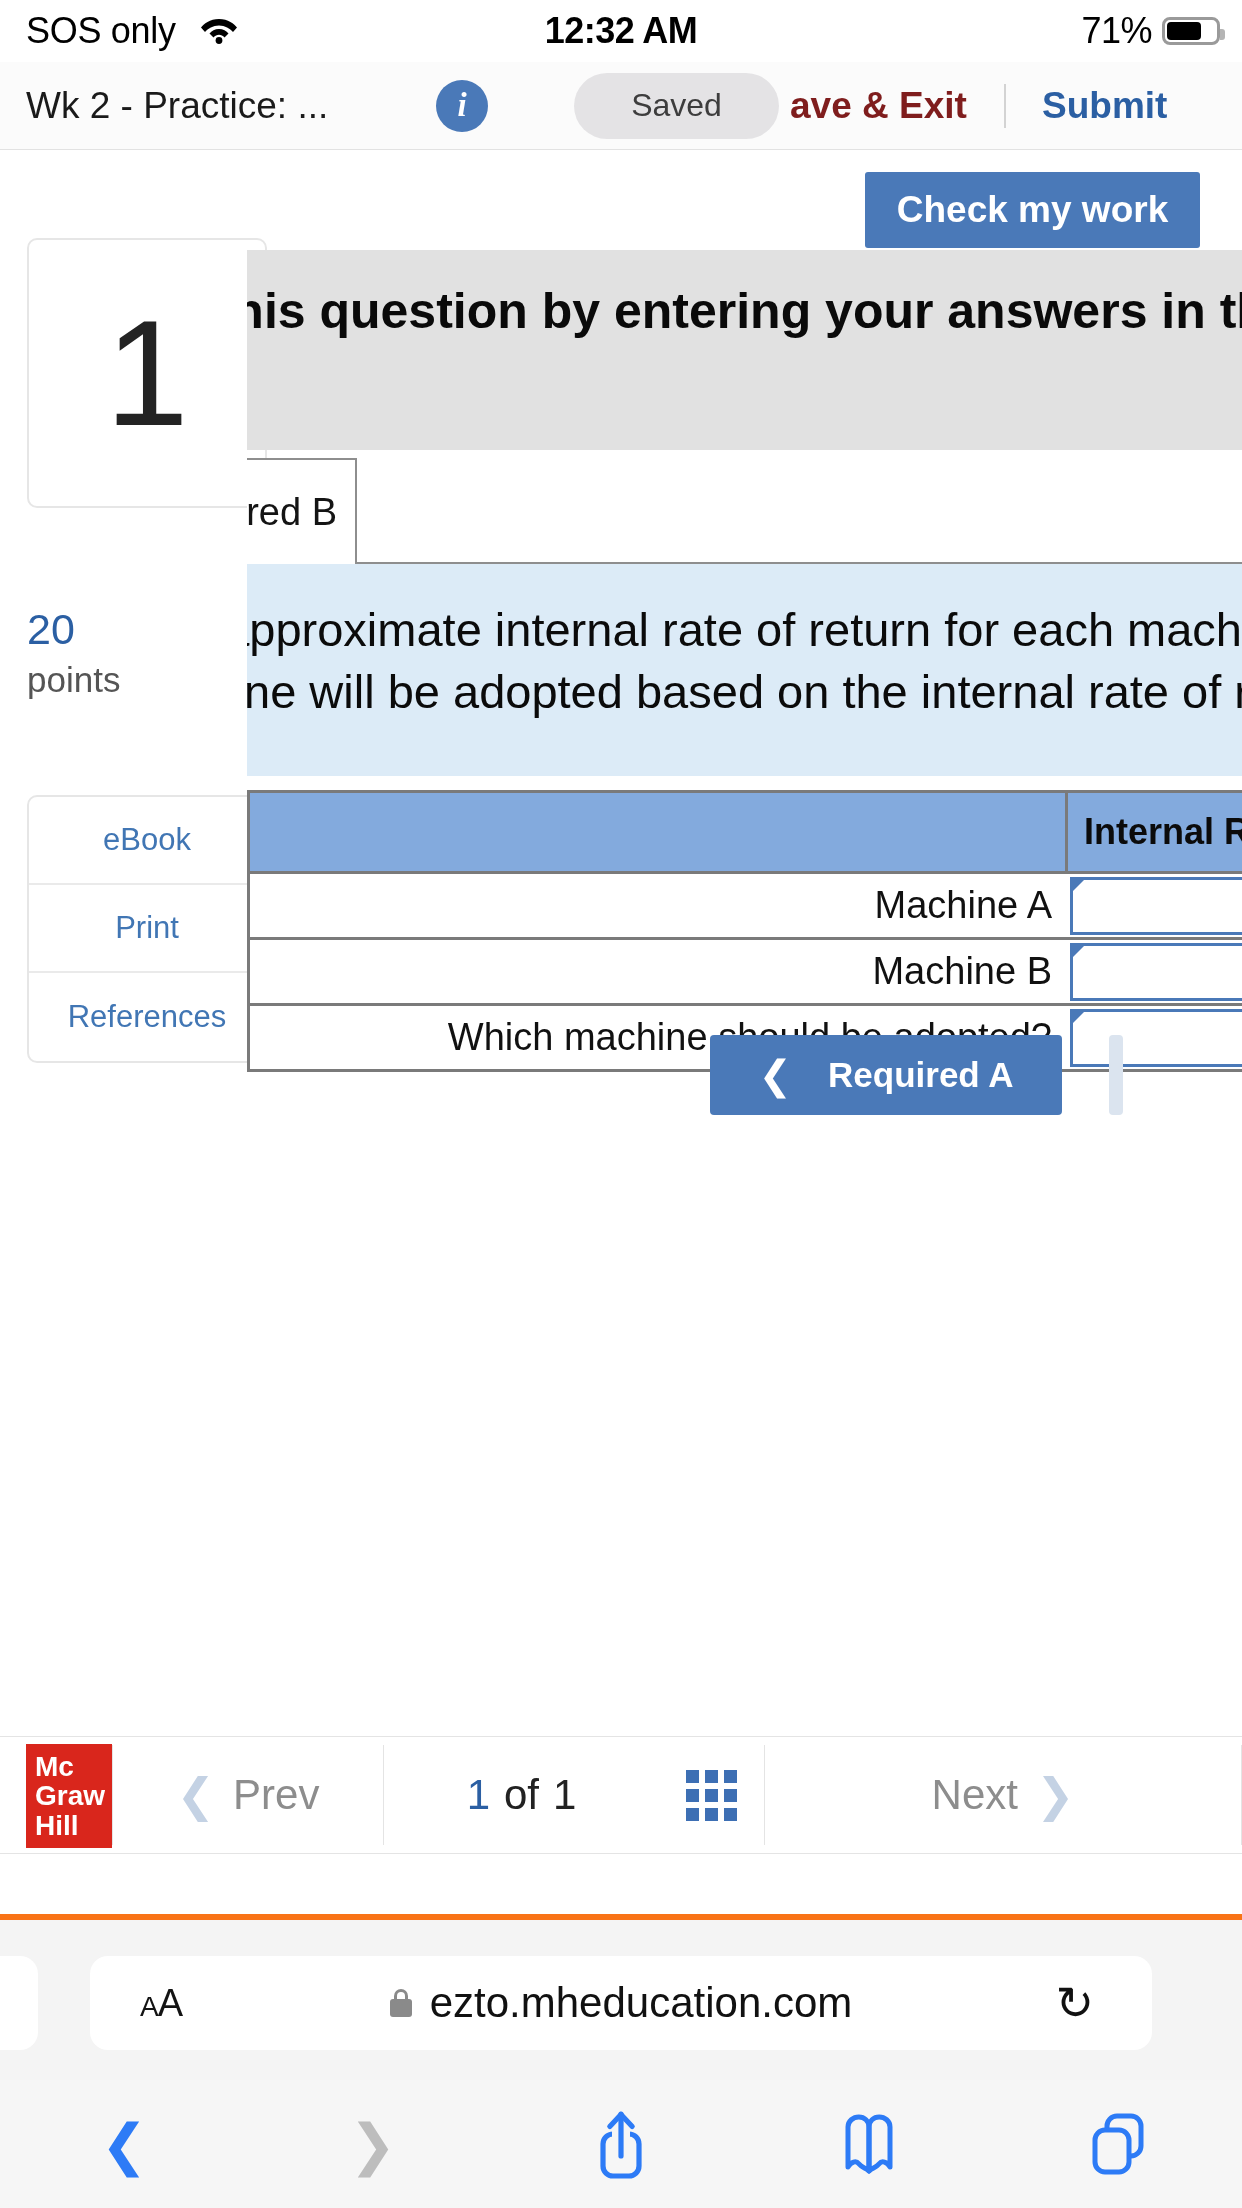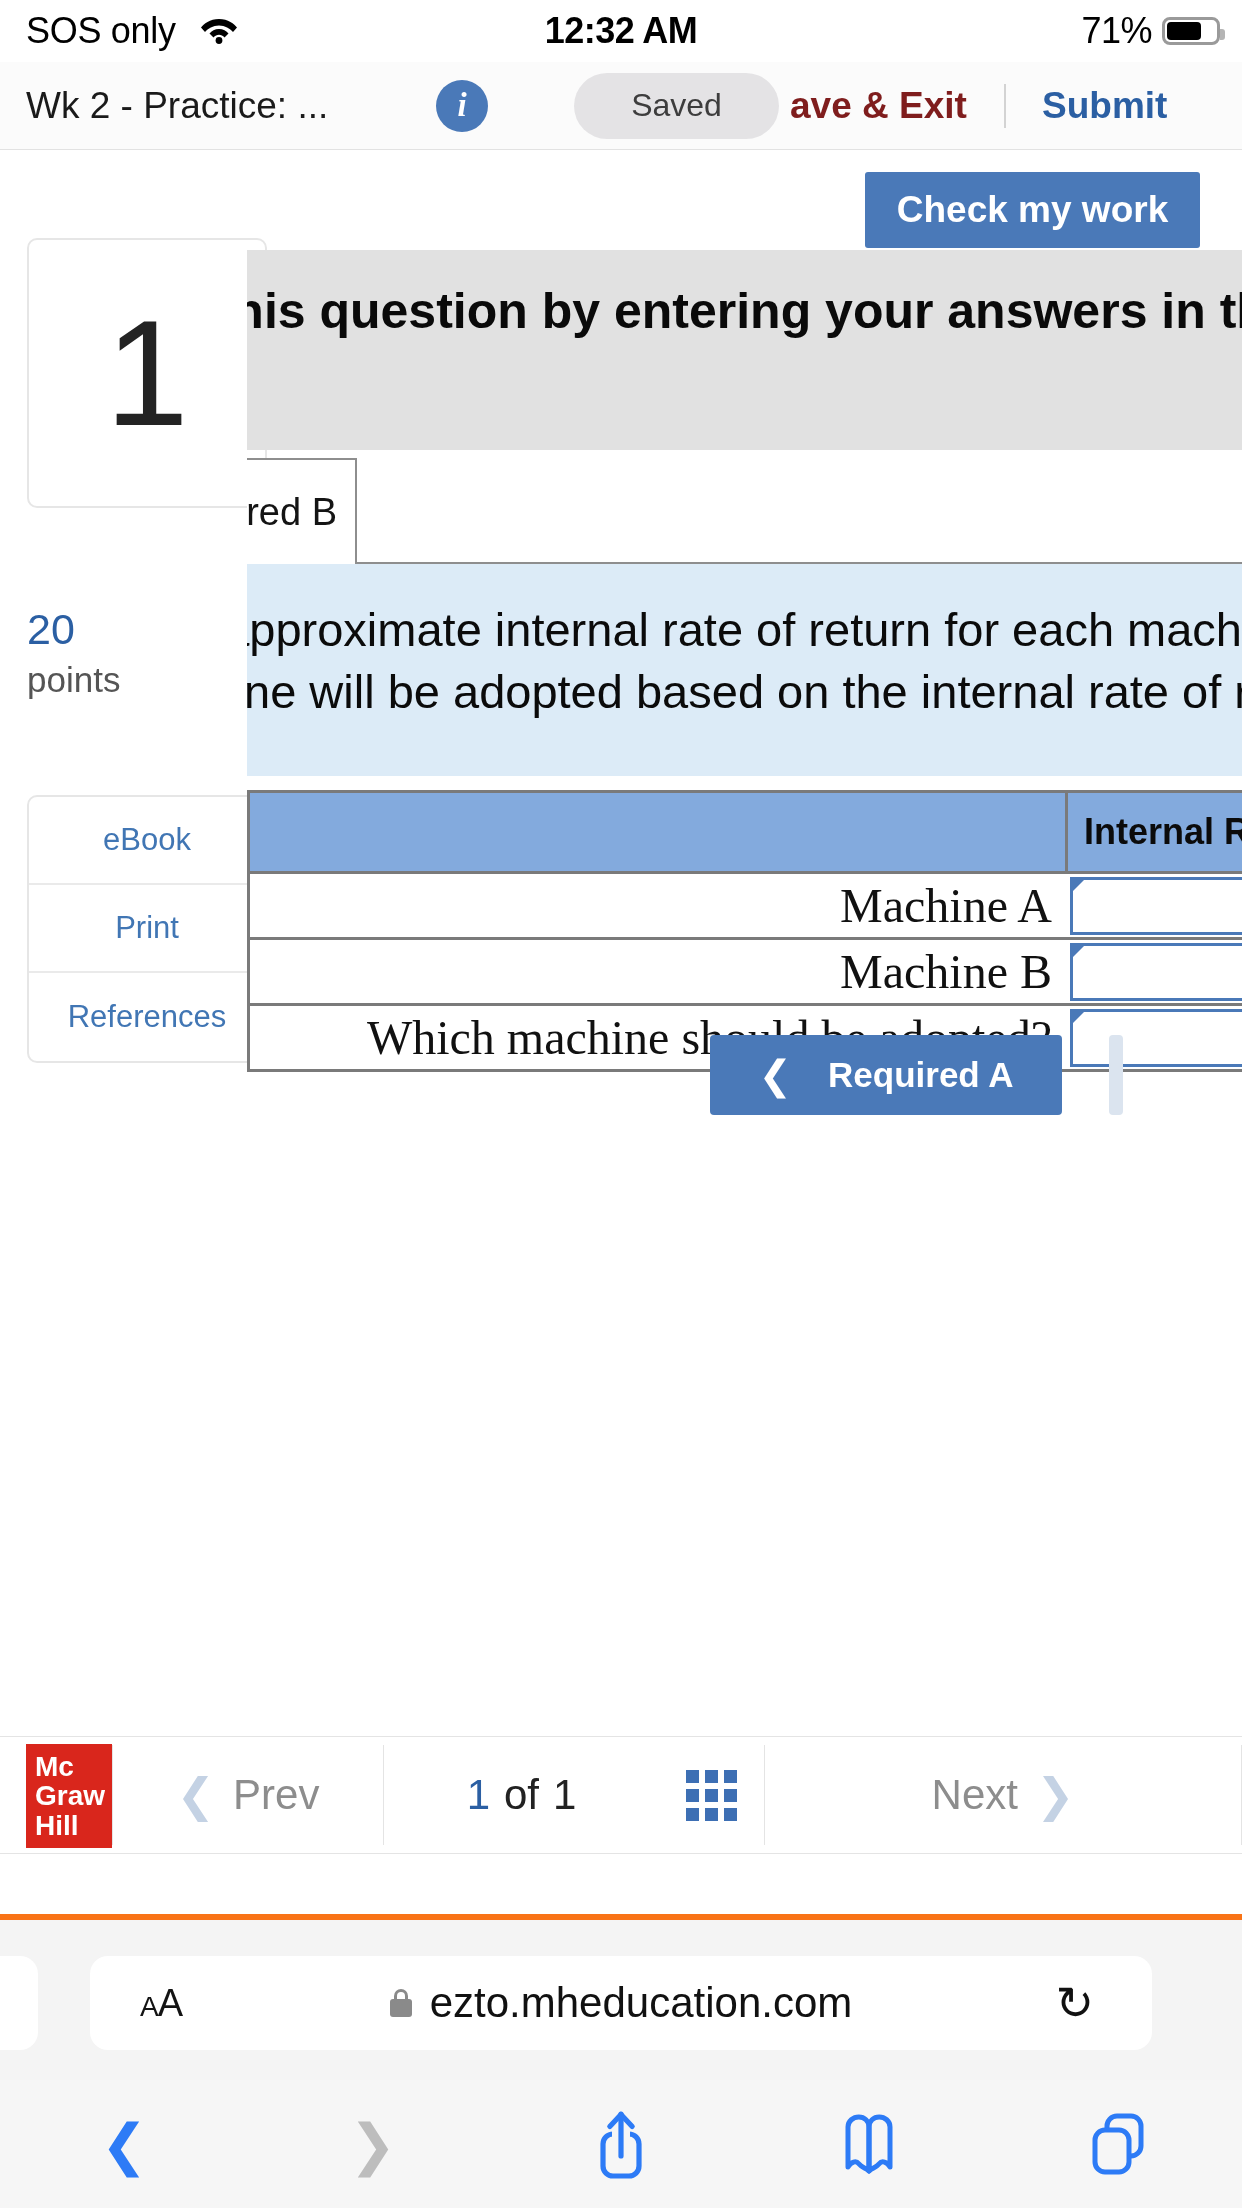--- a/index.html
+++ b/index.html
@@ -116,21 +116,21 @@
   .anstable { position:absolute; left:0px; top:640px; width:1100px; }
   .ans-head { display:flex; height:84px; border:3px solid #7a7a7a; }
   .ans-head-l { flex:0 0 818px; background:#83aadd; border-right:3px solid #7a7a7a; }
   .ans-head-r { flex:1; background:#83aadd; display:flex; align-items:center;
                 padding-left:16px; font-size:36px; font-weight:700; color:#0b0b0b; white-space:nowrap; }
   .ans-row {
     display:flex; height:66px; border-left:3px solid #7a7a7a; border-right:3px solid #7a7a7a;
     border-bottom:3px solid #7a7a7a; background:#fff;
   }
   .ans-lbl { flex:0 0 818px; display:flex; align-items:center; justify-content:flex-end;
-             padding-right:16px; font-size:48px; color:#111; overflow:hidden; white-space:nowrap;font-family:Liberation Serif, serif; }
+             padding-right:16px; font-size:38px; color:#111; overflow:hidden; white-space:nowrap; }
   .ans-in-cell { flex:0 0 262px; display:flex; align-items:center; padding:4px 2px; position:relative; }
   .ans-input {
     width:100%; height:58px; border:3px solid #4a79b8; background:#fff;
     position:relative;
   }
   .ans-input::before {
     content:""; position:absolute; left:-1px; top:-1px;
     border-top:13px solid #4a79b8; border-right:13px solid transparent;
   }
 

